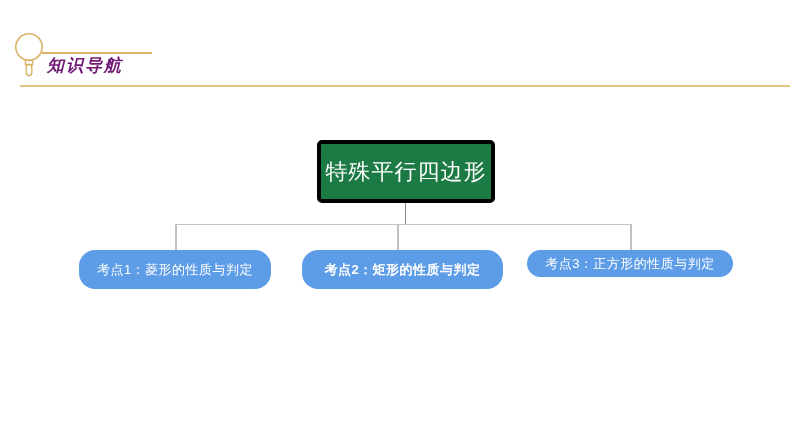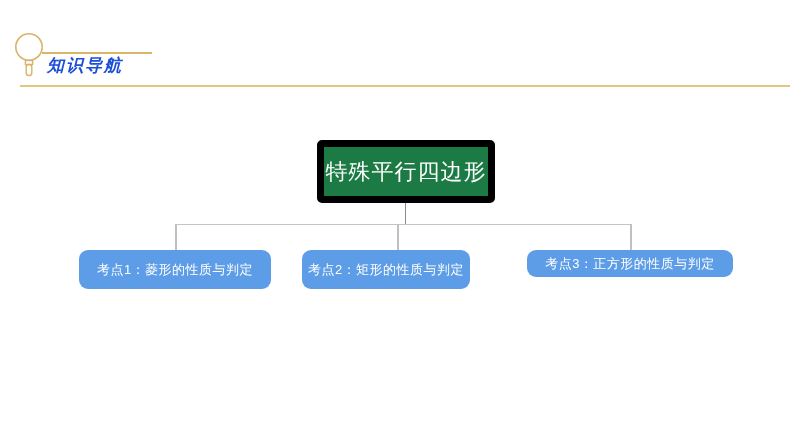--- a/index.html
+++ b/index.html
@@ -35,21 +35,21 @@
   }
   #header-title {
     position: absolute;
     left: 47px;
     top: 54px;
     font-family: "Liberation Serif", "DejaVu Serif", serif;
     font-size: 17px;
     font-weight: bold;
     font-style: italic;
     letter-spacing: 2px;
-    color: #1d4ed8;
+    color: #701a75;
     white-space: nowrap;
   }
   #header-rule-short {
     position: absolute;
     left: 42px;
     top: 52px;
     width: 110px;
     height: 2px;
     background: #d8b567;
   }
@@ -75,28 +75,28 @@
     box-sizing: border-box;
     display: flex;
     align-items: center;
     justify-content: center;
     text-align: center;
     color: #ffffff;
     white-space: nowrap;
   }
   .node-root {
     background: #1c7a44;
-    border: 7px solid #000000;
+    border: 4px solid #000000;
     border-radius: 5px;
     font-size: 22px;
     letter-spacing: 1px;
   }
   .node-leaf {
     background: #5d9ce6;
-    border-radius: 9px;
+    border-radius: 16px;
     font-size: 13px;
     letter-spacing: 0.5px;
   }
 
   .connector {
     position: absolute;
     background: #9d9d9d;
   }
   .connector-v-root {
     background: #8a8a8a;
@@ -139,18 +139,18 @@
     <div class="connector connector-h" style="left:175px; top:223.5px; width:456px; height:1.6px;"></div>
 
     <div class="connector connector-v-leaf" style="left:175px; top:224px; width:1.6px; height:26px;"></div>
 
     <div class="connector connector-v-leaf" style="left:397px; top:224px; width:1.6px; height:26px;"></div>
 
     <div class="connector connector-v-leaf" style="left:630px; top:224px; width:1.6px; height:26px;"></div>
 
     <div class="node node-leaf" style="left:79px; top:250px; width:192px; height:39px;">考点1：菱形的性质与判定</div>
 
-    <div class="node node-leaf" style="left:302px; top:250px; width:168px; height:39px;">考点2：矩形的性质与判定</div>
+    <div class="node node-leaf" style="left:302px; top:250px; width:201px; height:39px;font-weight:bold;">考点2：矩形的性质与判定</div>
 
     <div class="node node-leaf" style="left:527px; top:250px; width:206px; height:27px;">考点3：正方形的性质与判定</div>
 
   </div>
 </div>
 
 </body></html>

